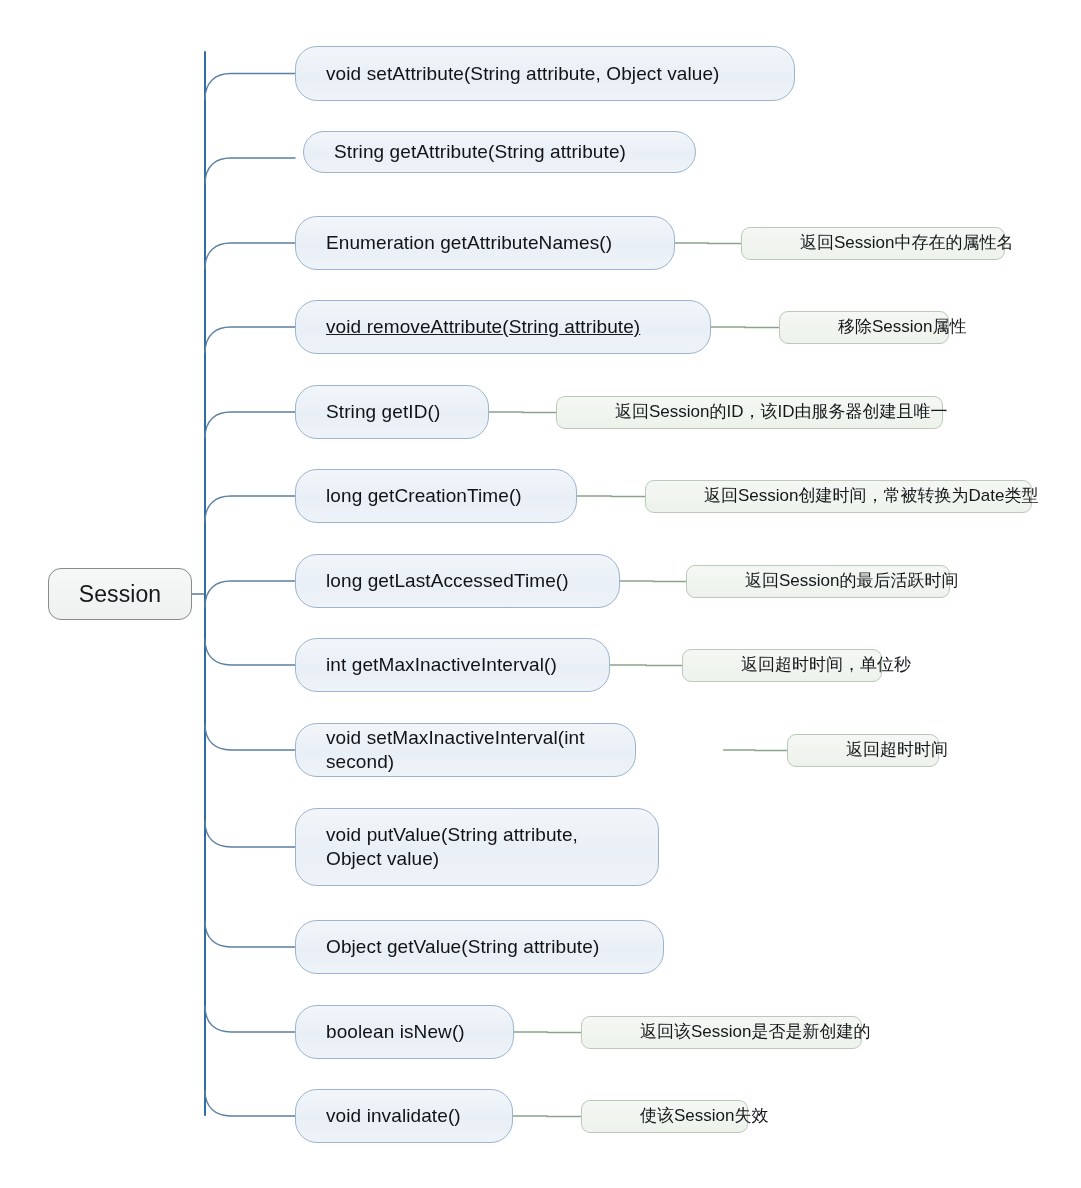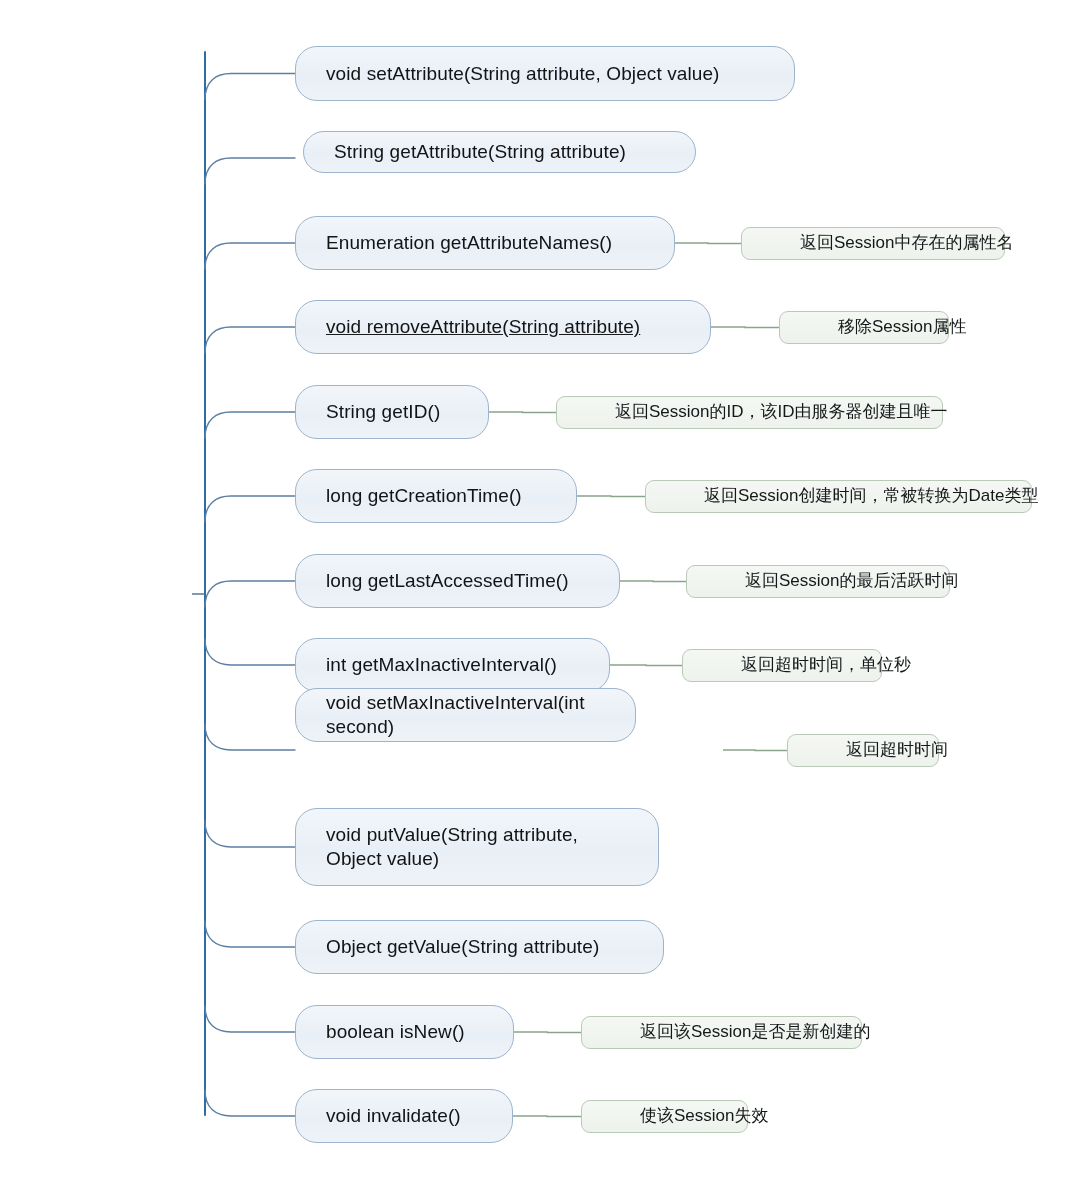--- a/index.html
+++ b/index.html
@@ -97,20 +97,23 @@
       <path d="M 205 724 C 205 742.2 215.92 750 231 750 L 295 750" stroke="#5c7fa3" stroke-width="1.4" fill="none" stroke-linecap="round"></path>
       <path d="M 723 750 L 755 750 L 755 750.5 L 787 750.5" stroke="#8aa38b" stroke-width="1.3" fill="none"></path>
       <path d="M 205 821 C 205 839.2 215.92 847 231 847 L 295 847" stroke="#5c7fa3" stroke-width="1.4" fill="none" stroke-linecap="round"></path>
       <path d="M 205 921 C 205 939.2 215.92 947 231 947 L 295 947" stroke="#5c7fa3" stroke-width="1.4" fill="none" stroke-linecap="round"></path>
       <path d="M 205 1006 C 205 1024.2 215.92 1032 231 1032 L 295 1032" stroke="#5c7fa3" stroke-width="1.4" fill="none" stroke-linecap="round"></path>
       <path d="M 514 1032 L 547.5 1032 L 547.5 1032.5 L 581 1032.5" stroke="#8aa38b" stroke-width="1.3" fill="none"></path>
       <path d="M 205 1090 C 205 1108.2 215.92 1116 231 1116 L 295 1116" stroke="#5c7fa3" stroke-width="1.4" fill="none" stroke-linecap="round"></path>
       <path d="M 513 1116 L 547 1116 L 547 1116.5 L 581 1116.5" stroke="#8aa38b" stroke-width="1.3" fill="none"></path>
     </svg>
 
+  <div class="node root" id="root-node" style="left: 48px; top: 568px; width: 144px; height: 52px;">
+    <span class="label">Session</span>
+  </div>
 
   <div id="nodes-layer">
       <div class="node" style="left: 295px; top: 46px; width: 500px; height: 55px;">
         <span class="label">void setAttribute(String attribute, Object value)</span>
       </div>
       <div class="node" style="left: 303px; top: 131px; width: 393px; height: 42px;">
         <span class="label">String getAttribute(String attribute)</span>
       </div>
       <div class="node" style="left: 295px; top: 216px; width: 380px; height: 54px;">
         <span class="label">Enumeration getAttributeNames()</span>
@@ -141,21 +144,21 @@
       </div>
       <div class="note" style="left: 686px; top: 565px; width: 264px; height: 33px;">
         <span class="label">返回Session的最后活跃时间</span>
       </div>
       <div class="node" style="left: 295px; top: 638px; width: 315px; height: 54px;">
         <span class="label">int getMaxInactiveInterval()</span>
       </div>
       <div class="note" style="left: 682px; top: 649px; width: 200px; height: 33px;">
         <span class="label">返回超时时间，单位秒</span>
       </div>
-      <div class="node" style="left: 295px; top: 688px; width: 341px; height: 54px;">
+      <div class="node" style="left: 295px; top: 723px; width: 341px; height: 54px;">
         <span class="label">void setMaxInactiveInterval(int second)</span>
       </div>
       <div class="note" style="left: 787px; top: 734px; width: 152px; height: 33px;">
         <span class="label">返回超时时间</span>
       </div>
       <div class="node" style="left: 295px; top: 808px; width: 364px; height: 78px;">
         <span class="label">void putValue(String attribute,
 Object value)</span>
       </div>
       <div class="node" style="left: 295px; top: 920px; width: 369px; height: 54px;">

